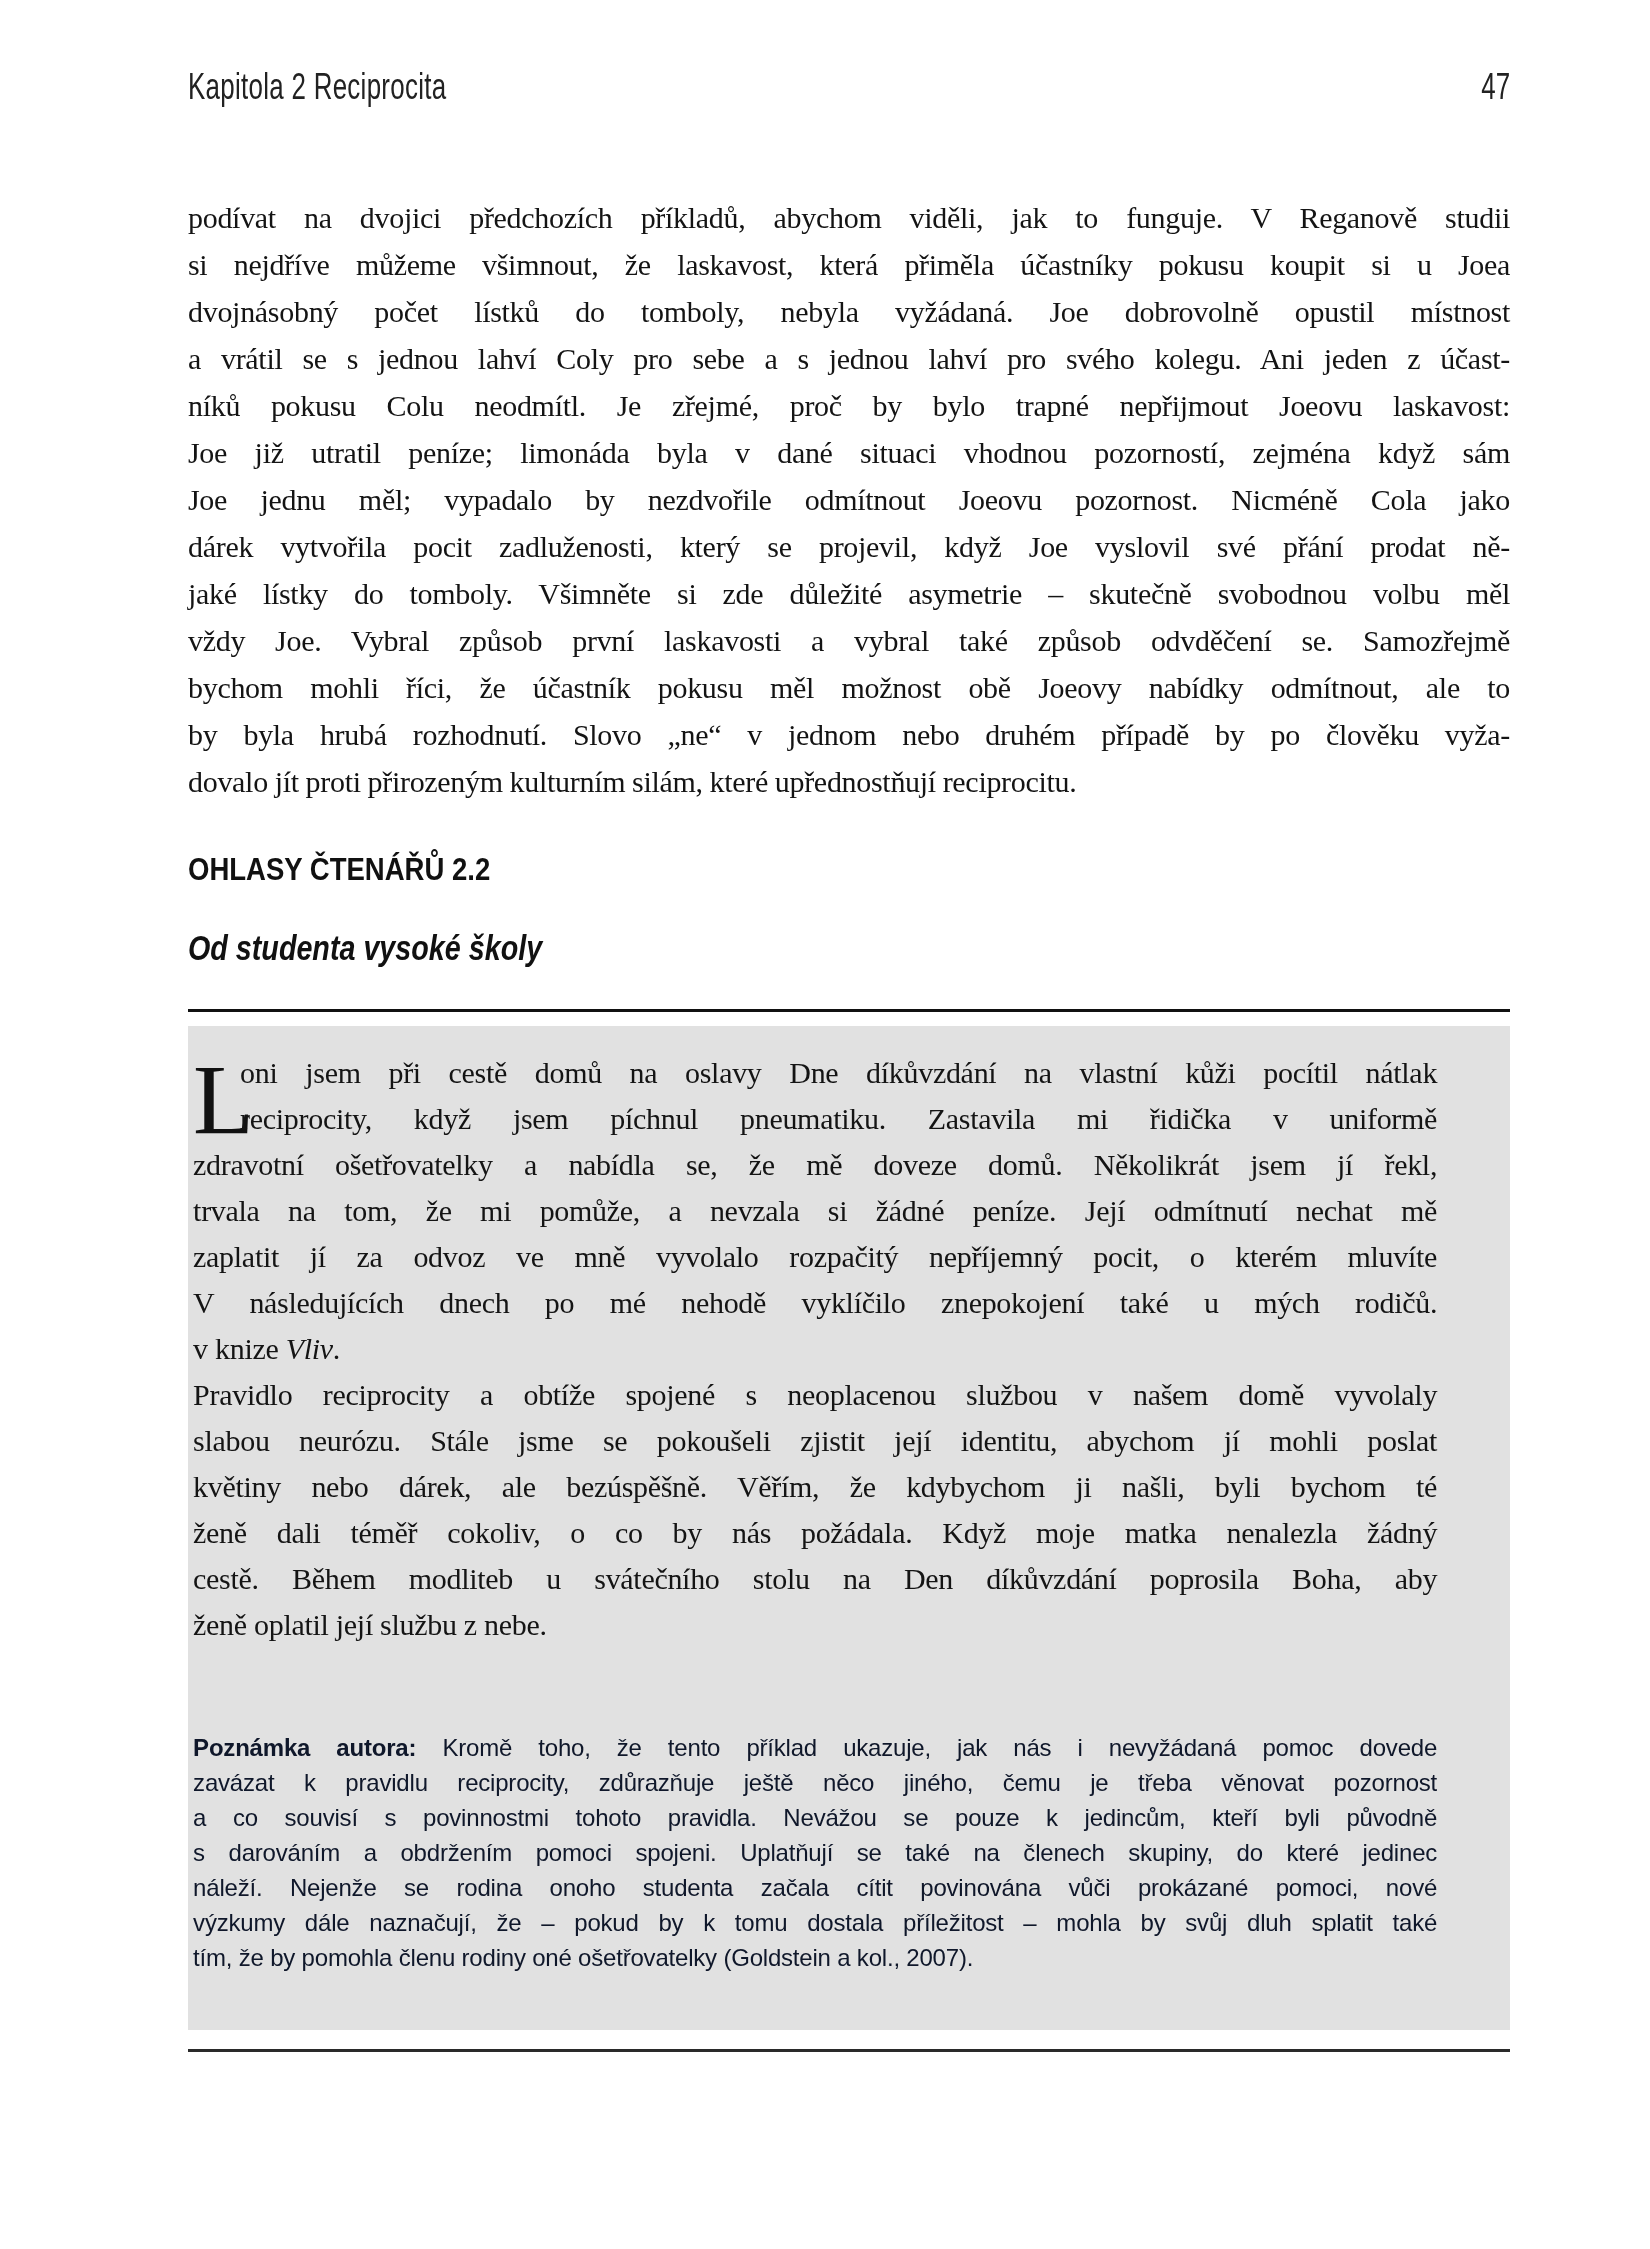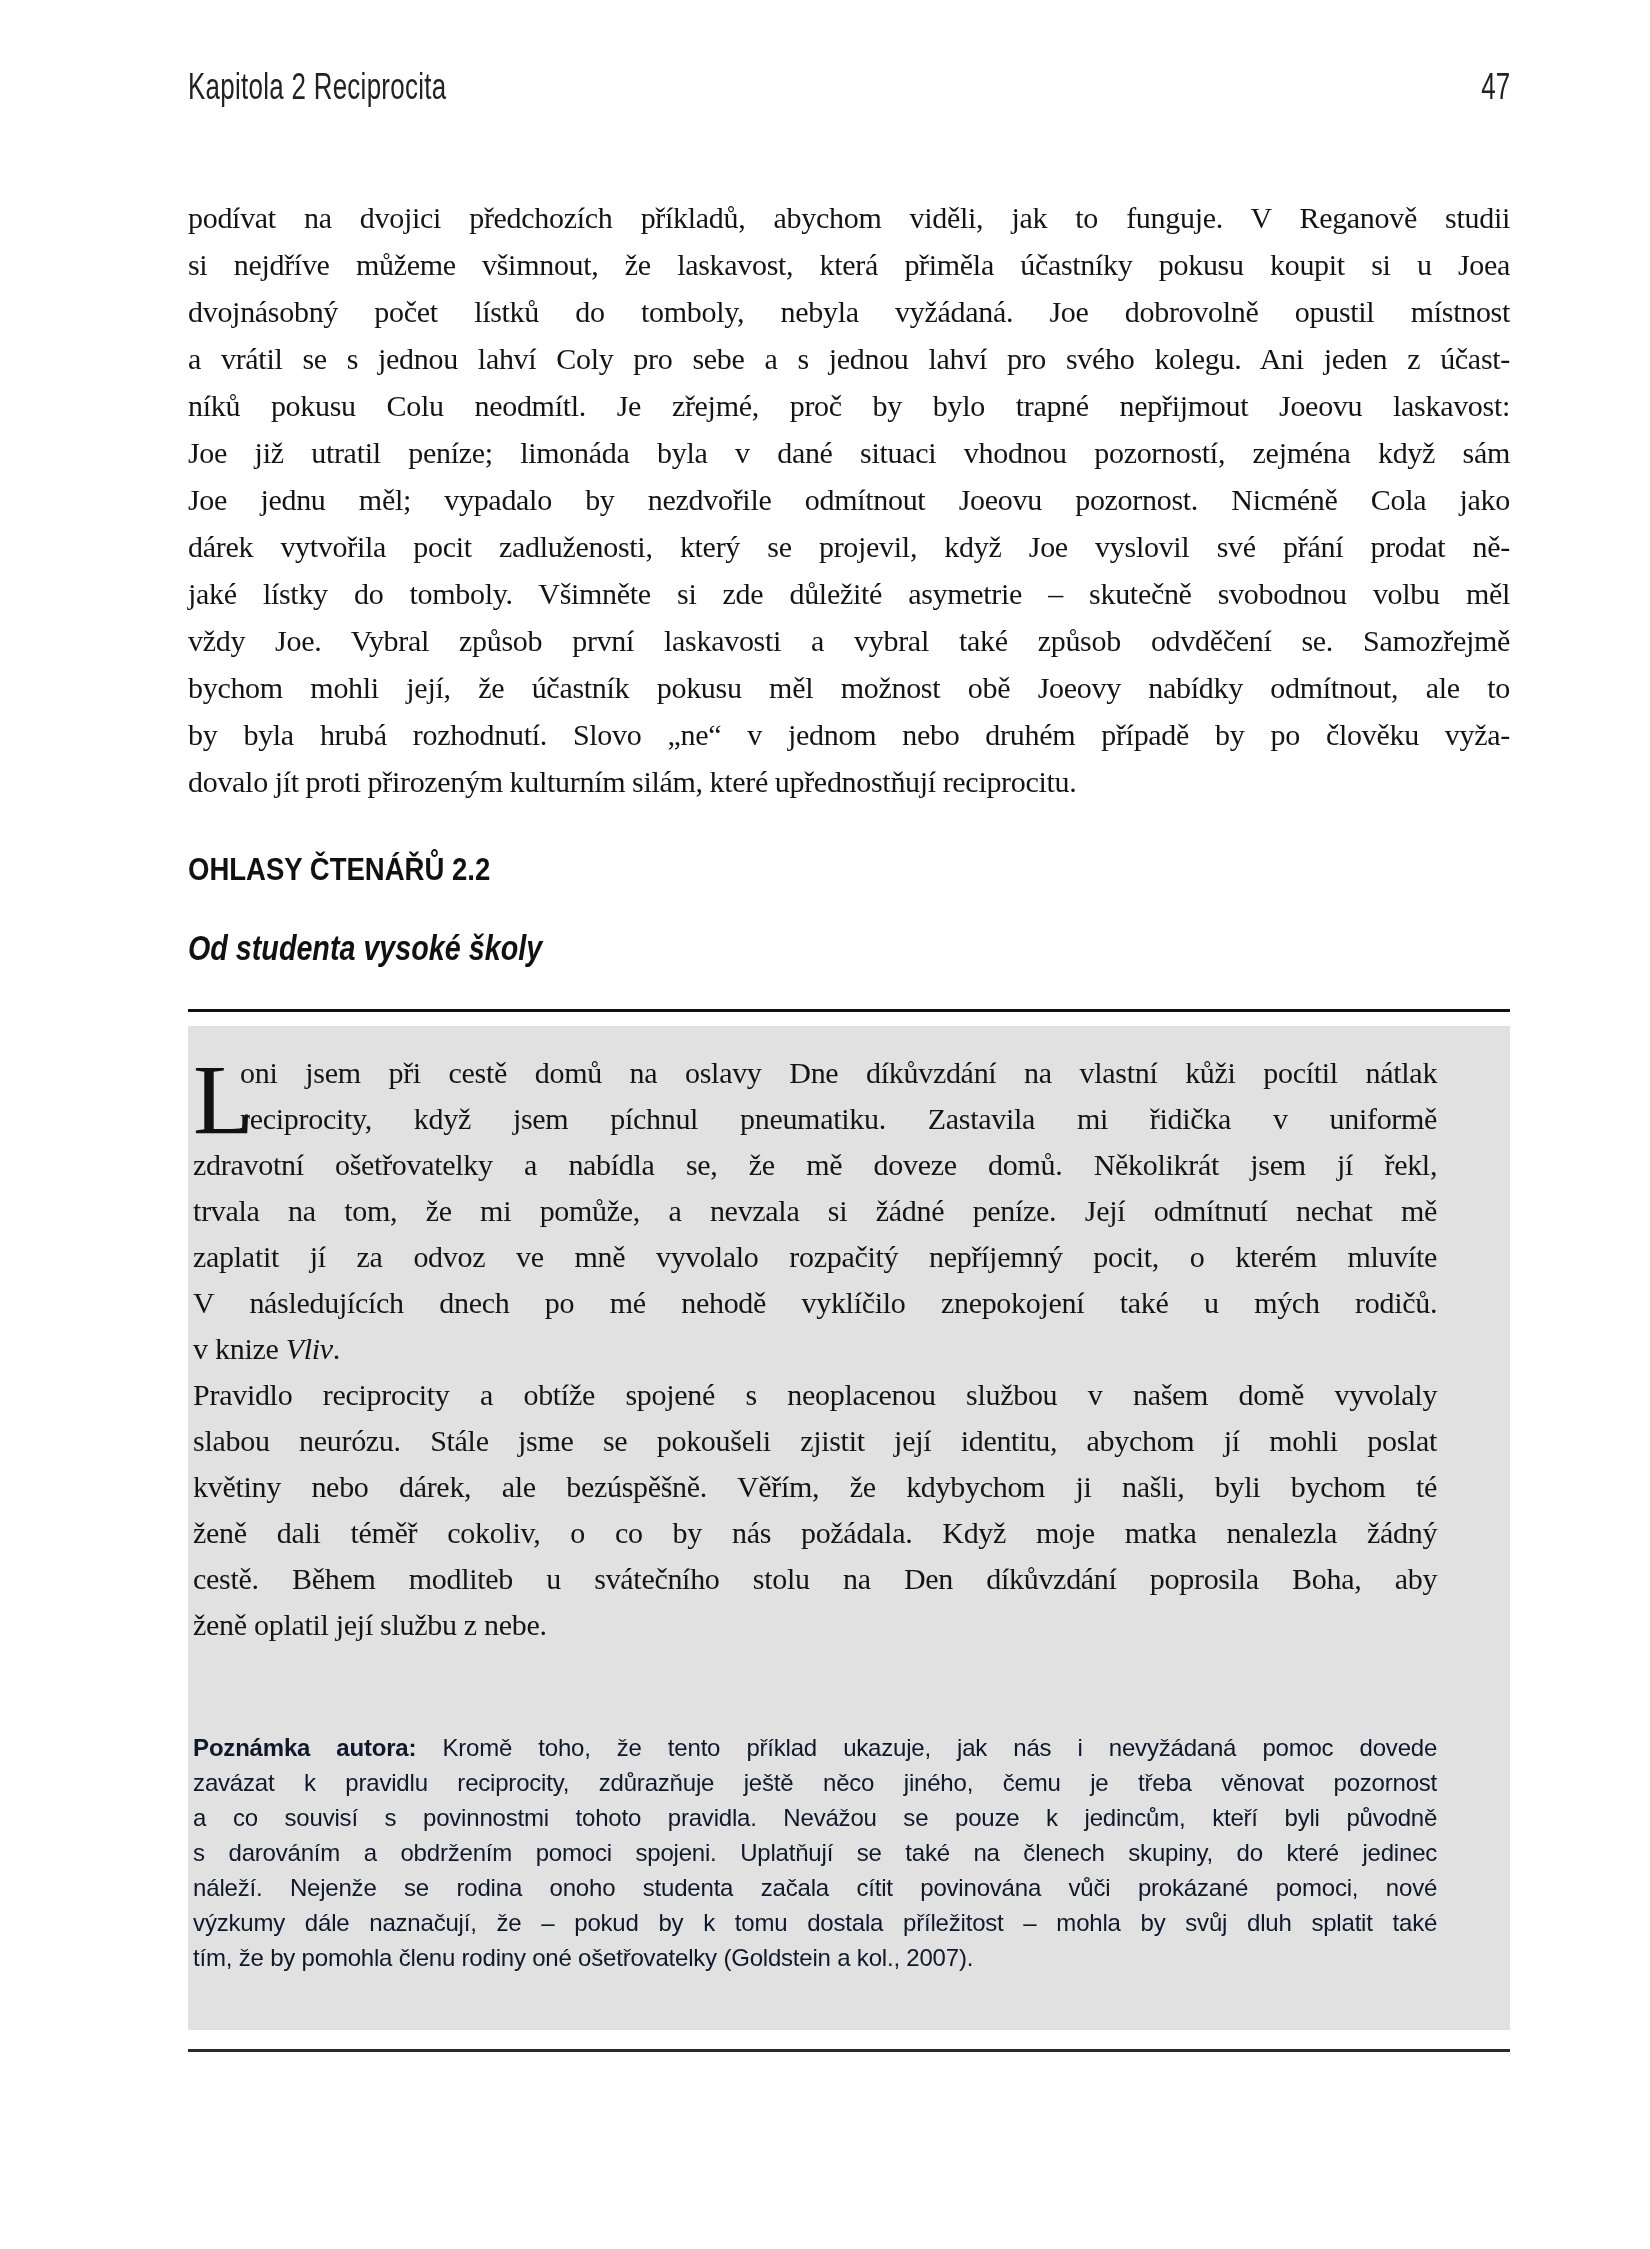--- a/index.html
+++ b/index.html
@@ -83,21 +83,21 @@
     <span class="line">podívat na dvojici předchozích příkladů, abychom viděli, jak to funguje. V Reganově studii</span>
     <span class="line">si nejdříve můžeme všimnout, že laskavost, která přiměla účastníky pokusu koupit si u Joea</span>
     <span class="line">dvojnásobný počet lístků do tomboly, nebyla vyžádaná. Joe dobrovolně opustil místnost</span>
     <span class="line">a vrátil se s jednou lahví Coly pro sebe a s jednou lahví pro svého kolegu. Ani jeden z účast-</span>
     <span class="line">níků pokusu Colu neodmítl. Je zřejmé, proč by bylo trapné nepřijmout Joeovu laskavost:</span>
     <span class="line">Joe již utratil peníze; limonáda byla v dané situaci vhodnou pozorností, zejména když sám</span>
     <span class="line">Joe jednu měl; vypadalo by nezdvořile odmítnout Joeovu pozornost. Nicméně Cola jako</span>
     <span class="line">dárek vytvořila pocit zadluženosti, který se projevil, když Joe vyslovil své přání prodat ně-</span>
     <span class="line">jaké lístky do tomboly. Všimněte si zde důležité asymetrie – skutečně svobodnou volbu měl</span>
     <span class="line">vždy Joe. Vybral způsob první laskavosti a vybral také způsob odvděčení se. Samozřejmě</span>
-    <span class="line">bychom mohli její, že účastník pokusu měl možnost obě Joeovy nabídky odmítnout, ale to</span>
+    <span class="line">bychom mohli říci, že účastník pokusu měl možnost obě Joeovy nabídky odmítnout, ale to</span>
     <span class="line">by byla hrubá rozhodnutí. Slovo „ne“ v jednom nebo druhém případě by po člověku vyža-</span>
     <span class="line last">dovalo jít proti přirozeným kulturním silám, které upřednostňují reciprocitu.</span>
   </div>
 
   <div class="section-heading">OHLASY ČTENÁŘŮ 2.2</div>
   <div class="section-subtitle">Od studenta vysoké školy</div>
 
   <div class="rule top"></div>
 
   <div class="box">

